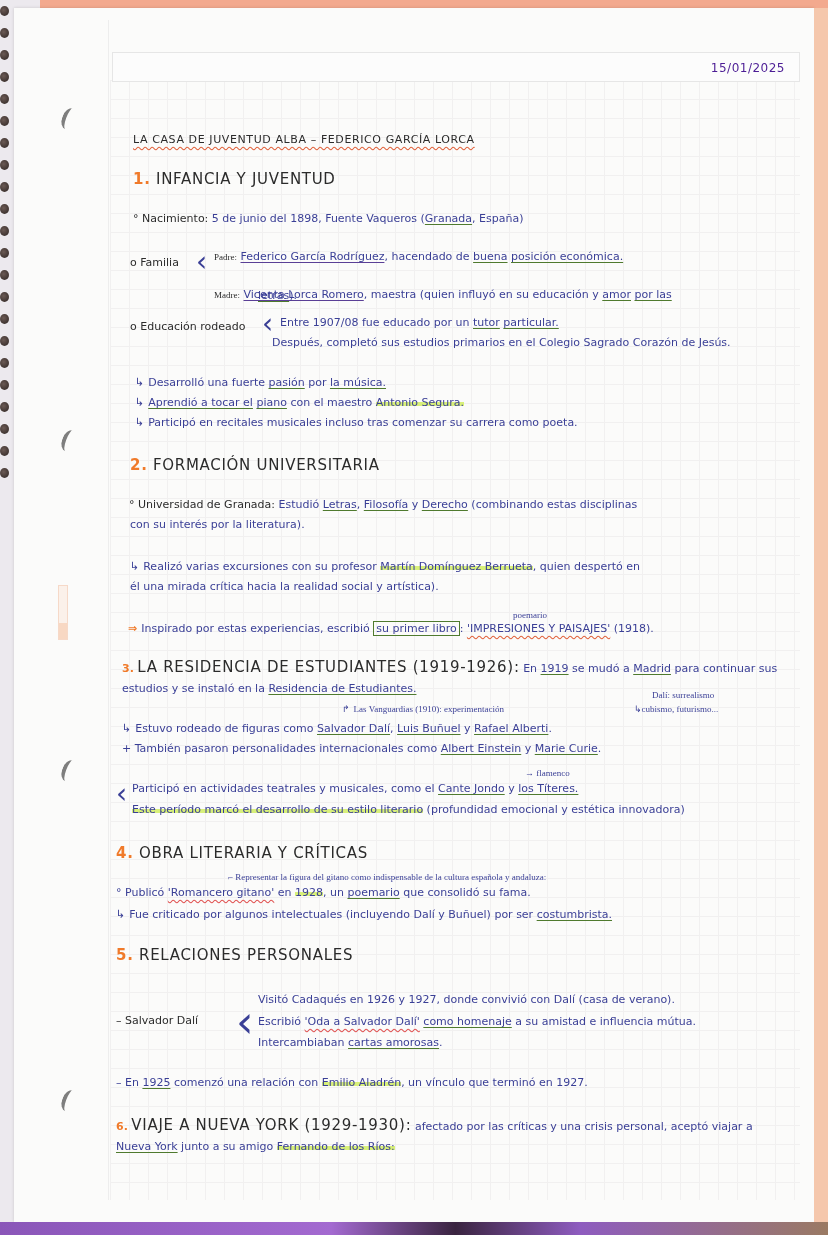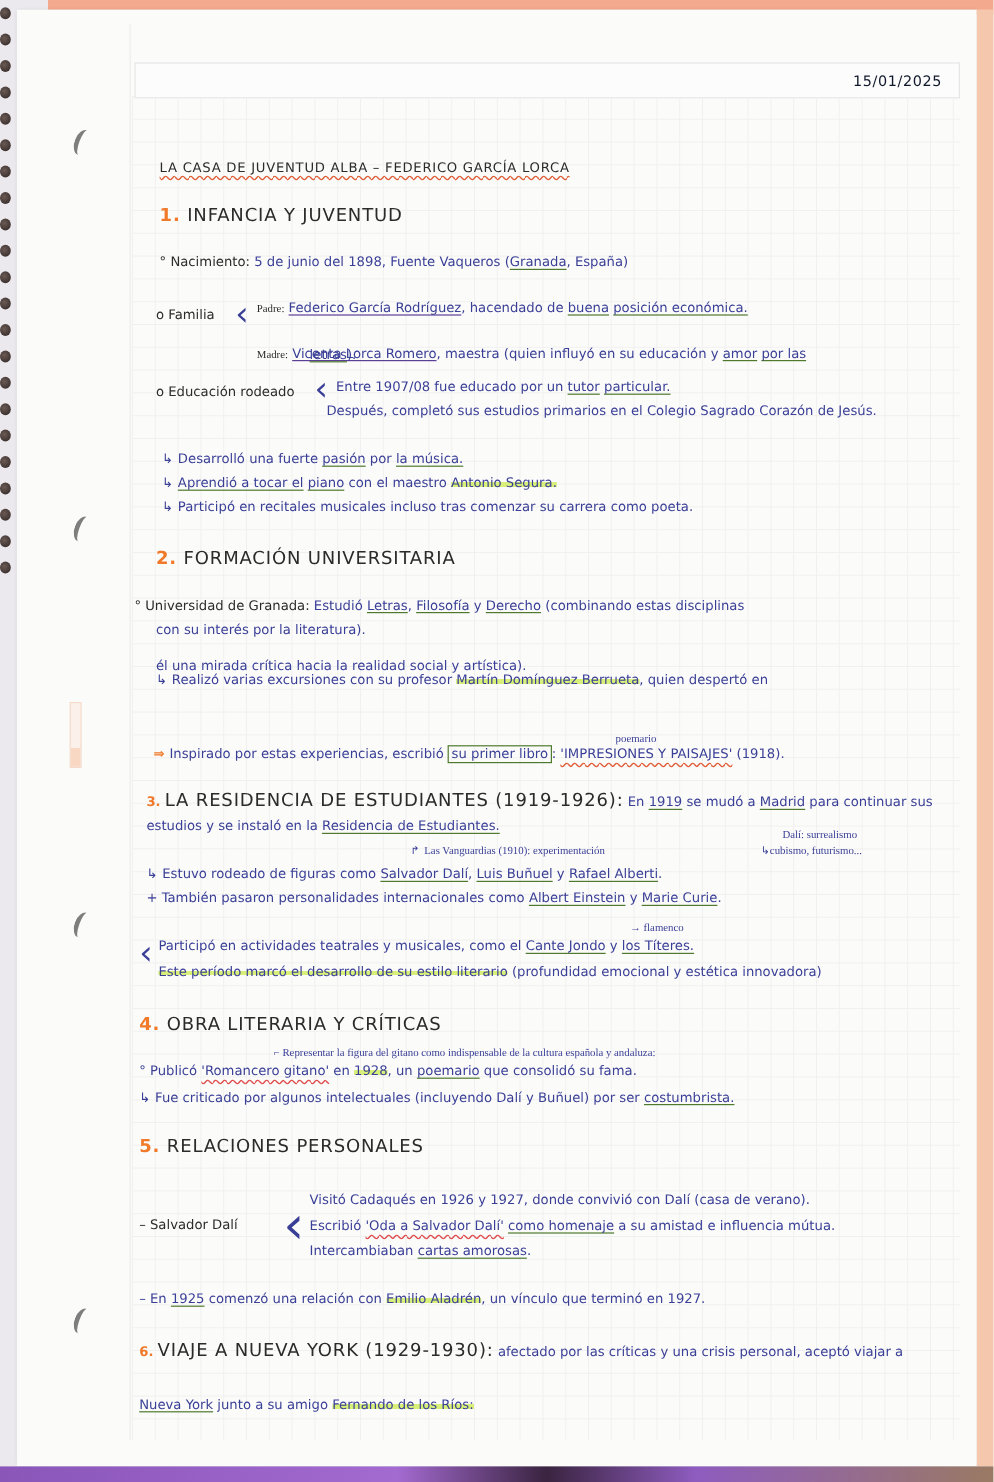--- a/index.html
+++ b/index.html
@@ -46,21 +46,21 @@
     background-size: 19px 19px;
     opacity: 0.8;
   }
   .date-box {
     position: absolute; left: 112px; top: 52px; width: 688px; height: 30px;
     border: 1px solid #e6e6e6;
     background: #fcfcfc;
   }
   .date {
     position: absolute; right: 14px; top: 8px;
-    font-size: 12px; color: #0f172a; letter-spacing: 0.5px;
+    font-size: 12px; color: #4c1d95; letter-spacing: 0.5px;
   }
   .hole {
     position: absolute; left: 62px; width: 14px; height: 22px;
     border-left: 4px solid #555;
     border-radius: 50% 0 0 50%;
     transform: rotate(20deg);
     opacity: 0.75;
   }
   .tab-mark {
     position: absolute; left: 58px; top: 585px; width: 10px; height: 55px;
@@ -176,30 +176,30 @@
   <span class="ul-green">piano</span><span> con el maestro </span><span class="hl">Antonio Segura.</span>
 </div>
 <div class="ln" style="left:135px;top:416px">
   <span class="arrow">↳</span><span>Participó en recitales musicales incluso tras comenzar su carrera como poeta.</span>
 </div>
 
 <div class="ln sec" style="left:130px;top:458px">
   <span class="num">2.</span>
   <span>FORMACIÓN UNIVERSITARIA</span>
 </div>
-<div class="ln" style="left:112px;top:498px">
+<div class="ln" style="left:129px;top:498px">
   <span class="dark">° Universidad de Granada:</span><span> Estudió </span><span class="ul-green">Letras</span>,
   <span class="ul-green">Filosofía</span><span> y </span><span class="ul-green">Derecho</span><span> (combinando estas disciplinas</span>
 </div>
 <div class="ln" style="left:130px;top:518px">con su interés por la literatura).</div>
 
 <div class="ln" style="left:130px;top:560px">
   <span class="arrow">↳</span><span>Realizó varias excursiones con su profesor </span><span class="hl">Martín Domínguez Berrueta</span><span>, quien despertó en</span>
 </div>
-<div class="ln" style="left:130px;top:548px">él una mirada crítica hacia la realidad social y artística).</div>
+<div class="ln" style="left:130px;top:580px">él una mirada crítica hacia la realidad social y artística).</div>
 
 <div class="ln small" style="left:513px;top:608px">poemario</div>
 <div class="ln" style="left:128px;top:622px">
   <span class="big-arrow">⇒</span><span>Inspirado por estas experiencias, escribió </span><span class="boxed">su primer libro</span><span>:</span>
   <span class="wavy-orange">'IMPRESIONES Y PAISAJES'</span><span> (1918).</span>
 </div>
 
 <div class="ln" style="left:122px;top:660px">
   <span class="num">3.</span>
   <span class="sec">LA RESIDENCIA DE ESTUDIANTES (1919-1926):</span><span> En </span><span class="ul-green">1919</span><span> se mudó a </span><span class="ul-green">Madrid</span><span> para continuar sus</span>
@@ -263,15 +263,15 @@
   <span>Intercambiaban </span><span class="ul-green">cartas amorosas</span><span>.</span>
 </div>
 <div class="ln" style="left:116px;top:1076px">
   <span>– En </span><span class="ul-green">1925</span><span> comenzó una relación con </span><span class="hl">Emilio Aladrén</span><span>, un vínculo que terminó en 1927.</span>
 </div>
 
 <div class="ln" style="left:116px;top:1118px">
   <span class="num">6.</span>
   <span class="sec">VIAJE A NUEVA YORK (1929-1930):</span><span> afectado por las críticas y una crisis personal, aceptó viajar a</span>
 </div>
-<div class="ln" style="left:116px;top:1164px">
+<div class="ln" style="left:116px;top:1140px">
   <span class="ul-green">Nueva York</span><span> junto a su amigo </span><span class="hl">Fernando de los Ríos:</span>
 </div>
 
 </body></html>

